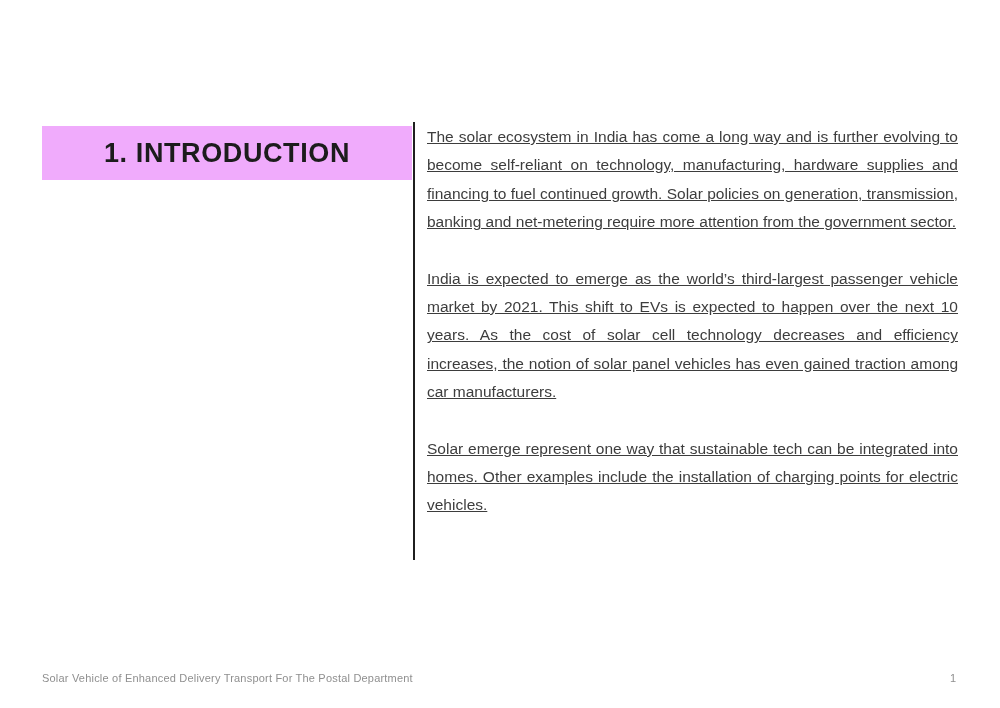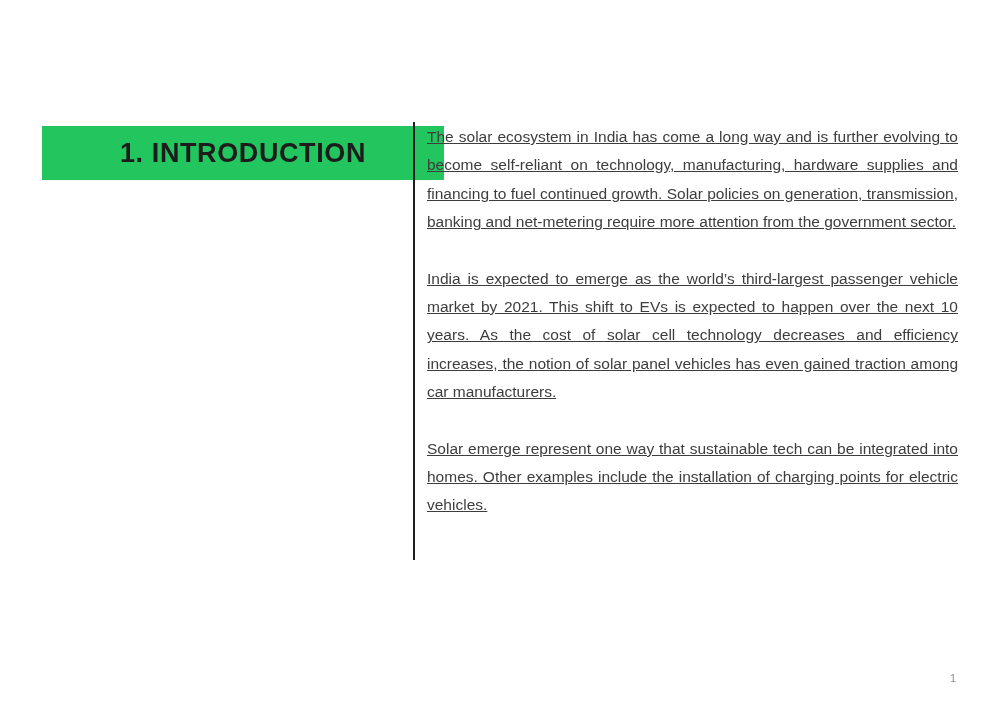--- a/index.html
+++ b/index.html
@@ -12,23 +12,23 @@
     position: relative;
     width: 1000px;
     height: 708px;
     background: #ffffff;
     overflow: hidden;
   }
   .title-box {
     position: absolute;
     left: 42px;
     top: 126px;
-    width: 402px;
+    width: 370px;
     height: 54px;
-    background: #22c55e;
+    background: #f0abfc;
     display: flex;
     align-items: center;
     justify-content: center;
   }
   .title-text {
     font-size: 27px;
     font-weight: 700;
     letter-spacing: 0.6px;
     color: #1c1c1c;
     white-space: nowrap;
@@ -81,16 +81,17 @@
   </div>
 
   <div class="divider"></div>
 
   <div class="content">
     <p>The solar ecosystem in India has come a long way and is further evolving to become self-reliant on technology, manufacturing, hardware supplies and financing to fuel continued growth. Solar policies on generation, transmission, banking and net-metering require more attention from the government sector.</p>
     <p>India is expected to emerge as the world’s third-largest passenger vehicle market by 2021. This shift to EVs is expected to happen over the next 10 years. As the cost of solar cell technology decreases and efficiency increases, the notion of solar panel vehicles has even gained traction among car manufacturers.</p>
     <p>Solar emerge represent one way that sustainable tech can be integrated into homes. Other examples include the installation of charging points for electric vehicles.</p>
   </div>
 
+  <div class="footer-left">Solar Vehicle of Enhanced Delivery Transport For The Postal Department</div>
 
   <div class="footer-page">1</div>
 
 </div>
 
 </body></html>

